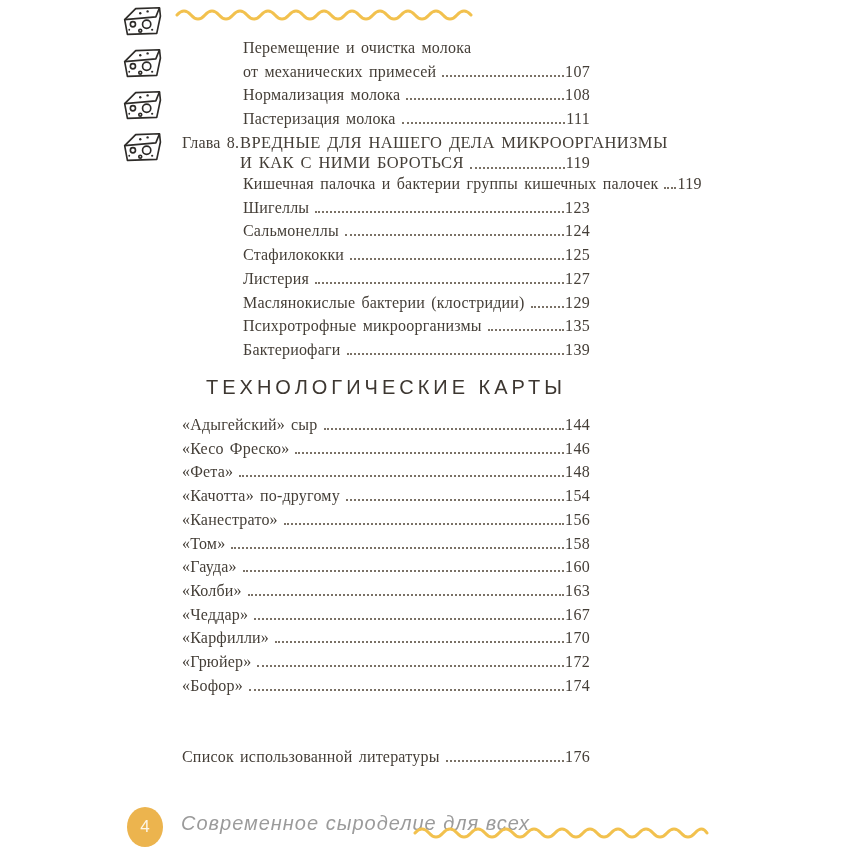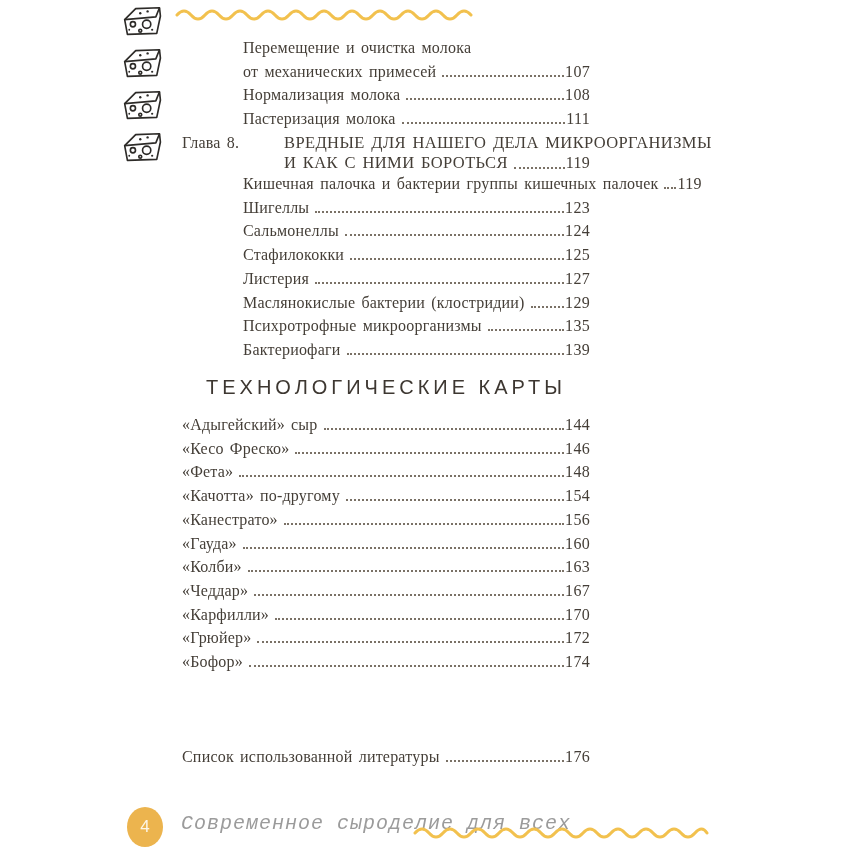--- a/index.html
+++ b/index.html
@@ -33,42 +33,42 @@
   }
   .pg{flex:0 0 auto;font-size:16px;letter-spacing:.3px;}
   
   .chapter-row{
     display:flex;align-items:flex-end;
     line-height:19.8px;font-size:16.5px;
     letter-spacing:.4px;word-spacing:2px;white-space:nowrap;
   }
   .chapter-num{flex:0 0 58px;font-size:16px;letter-spacing:.2px;}
   .chapter-indent{flex:0 0 58px;}
-  .chapter-title{flex:0 0 auto;text-transform:uppercase;margin-left:44px;}
+  .chapter-title{flex:0 0 auto;text-transform:uppercase;}
   
   .section-heading{
     position:absolute;left:182px;right:133px;top:376px;
     text-align:center;
     font-family:"Liberation Sans", sans-serif;
     font-size:20px;font-weight:400;
     letter-spacing:4px;
     color:#3d3731;
   }
   
   .page-badge{
     position:absolute;left:127px;top:807px;
     width:36px;height:40px;border-radius:50%;
     background:#ecb44e;
     display:flex;align-items:center;justify-content:center;
     font-family:"Liberation Sans", sans-serif;
     font-size:17px;color:#fdf6e8;
   }
   .footer-title{
     position:absolute;left:181px;top:812px;
-    font-family:Liberation Mono, monospace;
+    font-family:Liberation Sans, sans-serif;
     font-style:italic;
     font-size:20px;letter-spacing:1px;
     color:#9b9b9b;
   }
 </style>
 </head>
 <body>
 
 <div class="page">
 
@@ -248,20 +248,25 @@
         <span class="dots"></span>
         <span class="pg">154</span>
       </div>
 
       <div class="toc-row">
         <span class="toc-label">«Канестрато»</span>
         <span class="dots"></span>
         <span class="pg">156</span>
       </div>
 
+      <div class="toc-row">
+        <span class="toc-label">«Том»</span>
+        <span class="dots"></span>
+        <span class="pg">158</span>
+      </div>
 
       <div class="toc-row">
         <span class="toc-label">«Гауда»</span>
         <span class="dots"></span>
         <span class="pg">160</span>
       </div>
 
       <div class="toc-row">
         <span class="toc-label">«Колби»</span>
         <span class="dots"></span>

